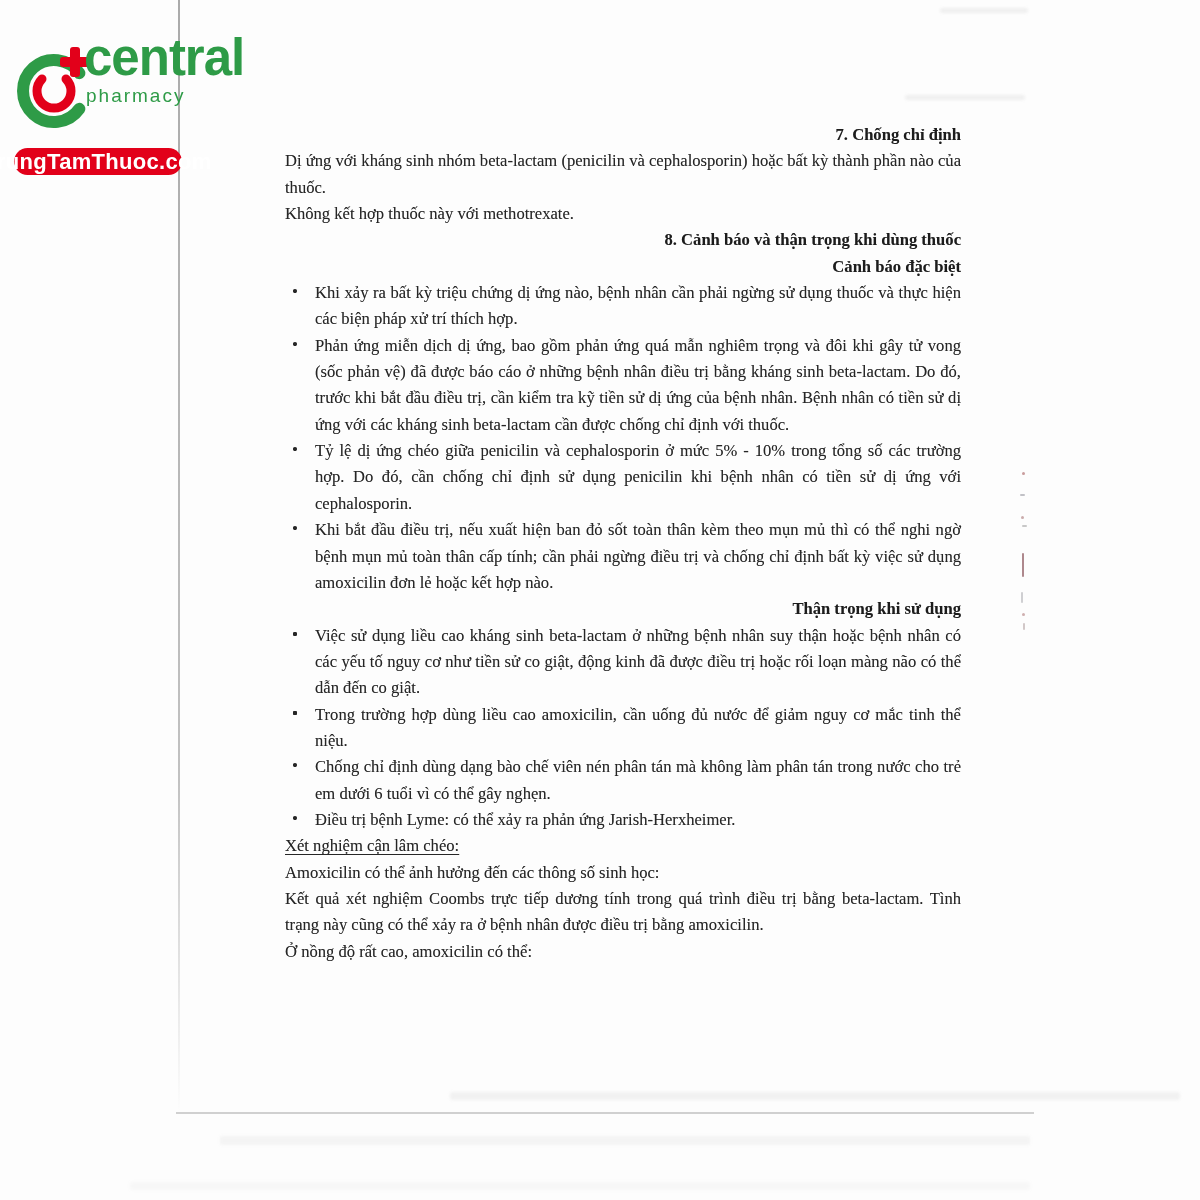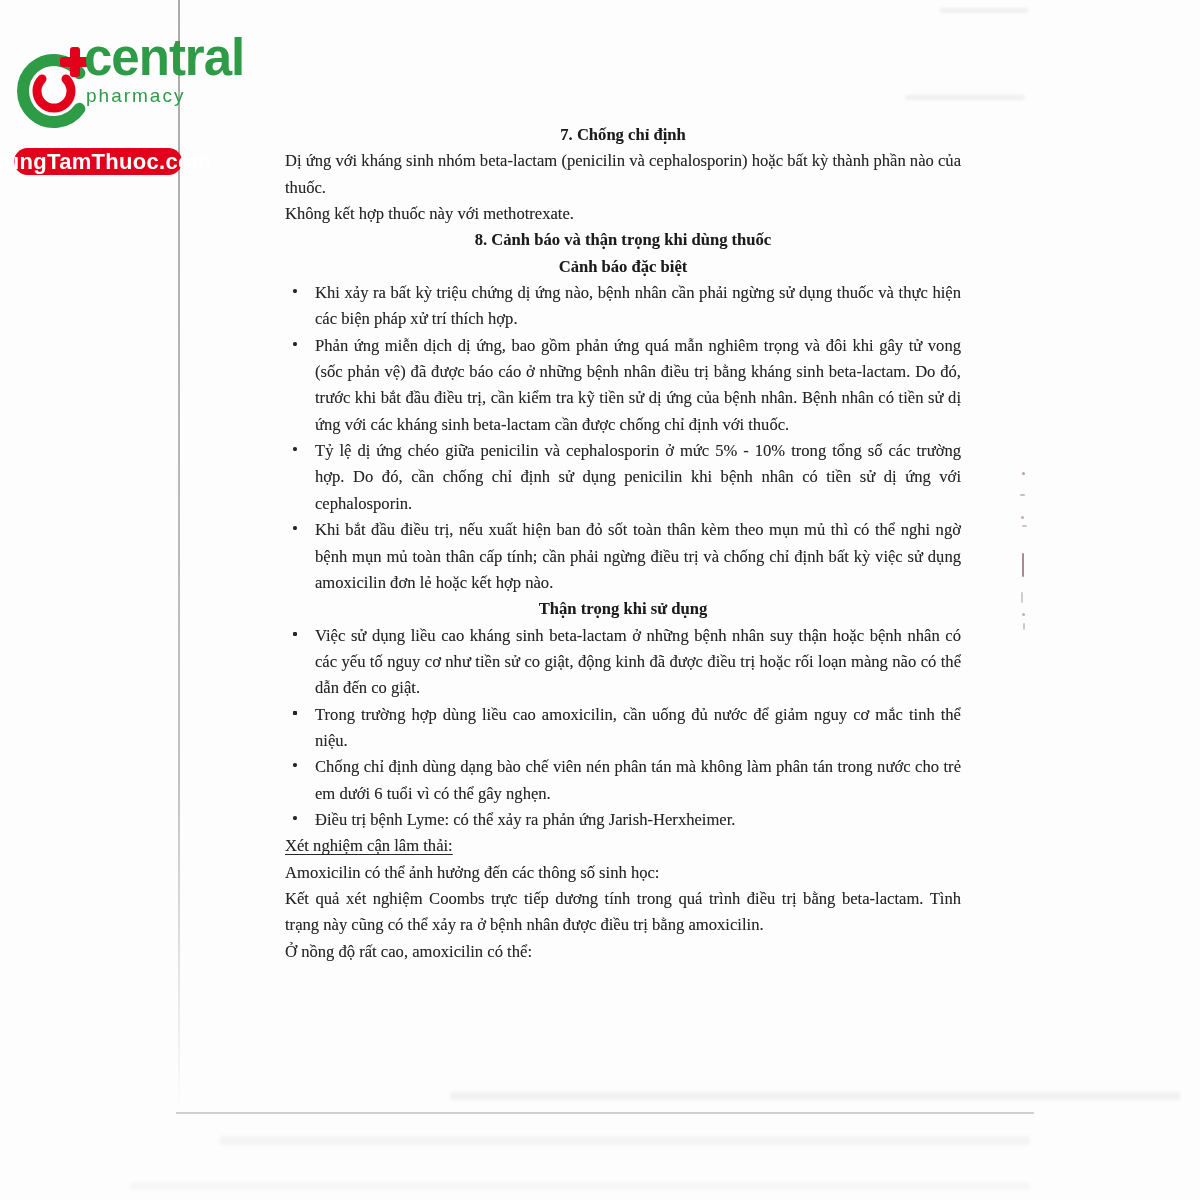--- a/index.html
+++ b/index.html
@@ -53,21 +53,21 @@
     font-size:22px;font-weight:bold;color:#ffffff;letter-spacing:.3px;
   }
 
   
   .doc{
     position:absolute;left:285px;top:122px;width:676px;
     font-size:16.6px;line-height:26.35px;color:#262626;
     text-shadow:0 0 .6px rgba(40,40,40,.35);
   }
   .block{margin:0;text-align:justify;}
-  .heading,.subheading{font-weight:bold;color:#1c1c1c;text-align:center;}
+  .heading,.subheading{font-weight:bold;color:#1c1c1c;text-align:right;}
   .bullet{position:relative;padding-left:30px;}
   .bullet .dot{position:absolute;left:7px;top:-1px;font-size:17px;}
   .bold{font-weight:bold;}
   .underline{text-decoration:underline;text-underline-offset:3px;}
 </style>
 </head>
 <body>
 
 <div class="canvas">
 
@@ -114,19 +114,19 @@
       <div class="block bullet"><span class="dot">•</span><span class="btext"><span>Tỷ lệ dị ứng chéo giữa penicilin và cephalosporin ở mức 5% - 10% trong tổng số các trường hợp. Do đó, cần chống chỉ định sử dụng penicilin khi bệnh nhân có tiền sử dị ứng với cephalosporin.</span></span></div>
       <div class="block bullet"><span class="dot">•</span><span class="btext"><span>Khi bắt đầu điều trị, nếu xuất hiện ban đỏ sốt toàn thân kèm theo mụn mủ thì có thể nghi ngờ bệnh mụn mủ toàn thân cấp tính; cần phải ngừng điều trị và chống chỉ định bất kỳ việc sử dụng amoxicilin đơn lẻ hoặc kết hợp nào.</span></span></div>
       <div class="block subheading"><span>Thận trọng khi sử dụng</span></div>
       <div class="block bullet"><span class="dot">•</span></div>
       <div class="block bullet"><span class="dot">•</span><span class="btext"><span>Việc sử dụng liều cao kháng sinh beta-lactam ở những bệnh nhân suy thận hoặc bệnh nhân có các yếu tố nguy cơ như tiền sử co giật, động kinh đã được điều trị hoặc rối loạn màng não có thể dẫn đến co giật.</span></span></div>
       <div class="block bullet"><span class="dot">•</span></div>
       <div class="block bullet"><span class="dot">•</span></div>
       <div class="block bullet"><span class="dot">•</span><span class="btext"><span>Trong trường hợp dùng liều cao amoxicilin, cần uống đủ nước để giảm nguy cơ mắc tinh thể niệu.</span></span></div>
       <div class="block bullet"><span class="dot">•</span><span class="btext"><span>Chống chỉ định dùng dạng bào chế viên nén phân tán mà không làm phân tán trong nước cho trẻ em dưới 6 tuổi vì có thể gây nghẹn.</span></span></div>
       <div class="block bullet"><span class="dot">•</span><span class="btext"><span>Điều trị bệnh Lyme: có thể xảy ra phản ứng Jarish-Herxheimer.</span></span></div>
-      <div class="block para"><span class="underline">Xét nghiệm cận lâm thải:</span></div>
+      <div class="block para"><span class="underline">Xét nghiệm cận lâm chéo:</span></div>
       <div class="block para"><span>Amoxicilin có thể ảnh hưởng đến các thông số sinh học:</span></div>
       <div class="block para"><span>Kết quả xét nghiệm Coombs trực tiếp dương tính trong quá trình điều trị bằng beta-lactam. Tình trạng này cũng có thể xảy ra ở bệnh nhân được điều trị bằng amoxicilin.</span></div>
       <div class="block para"><span>Ở nồng độ rất cao, amoxicilin có thể:</span></div>
     </div>
 
 </div>
 
 </body></html>

